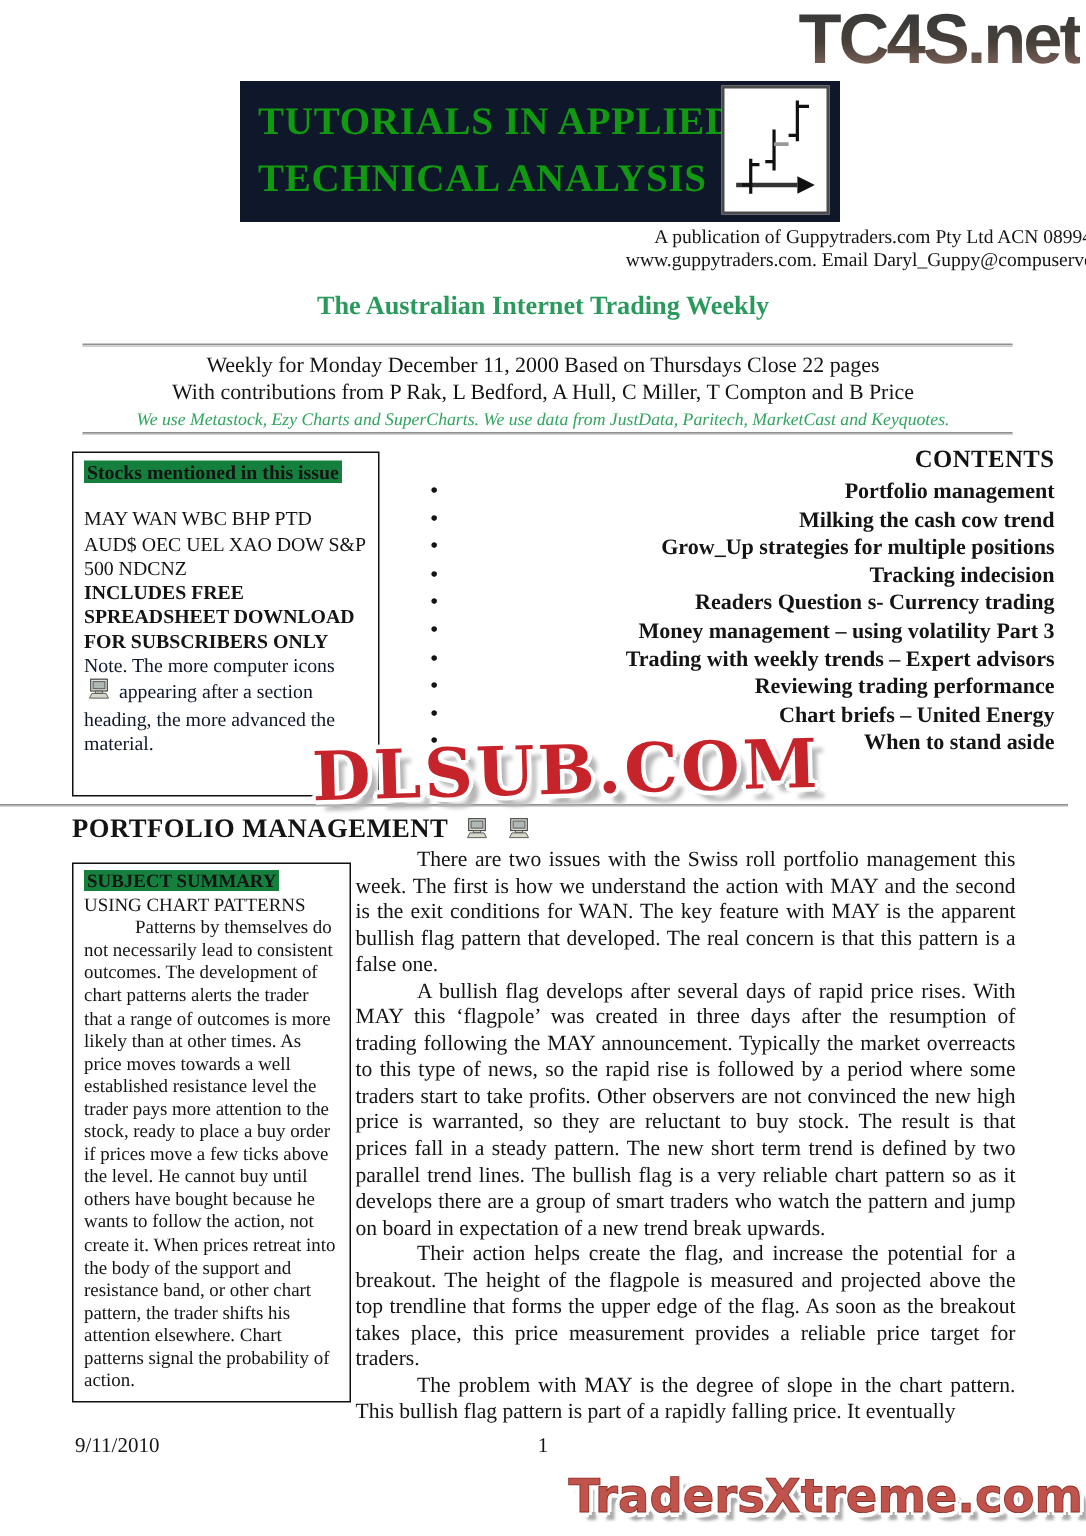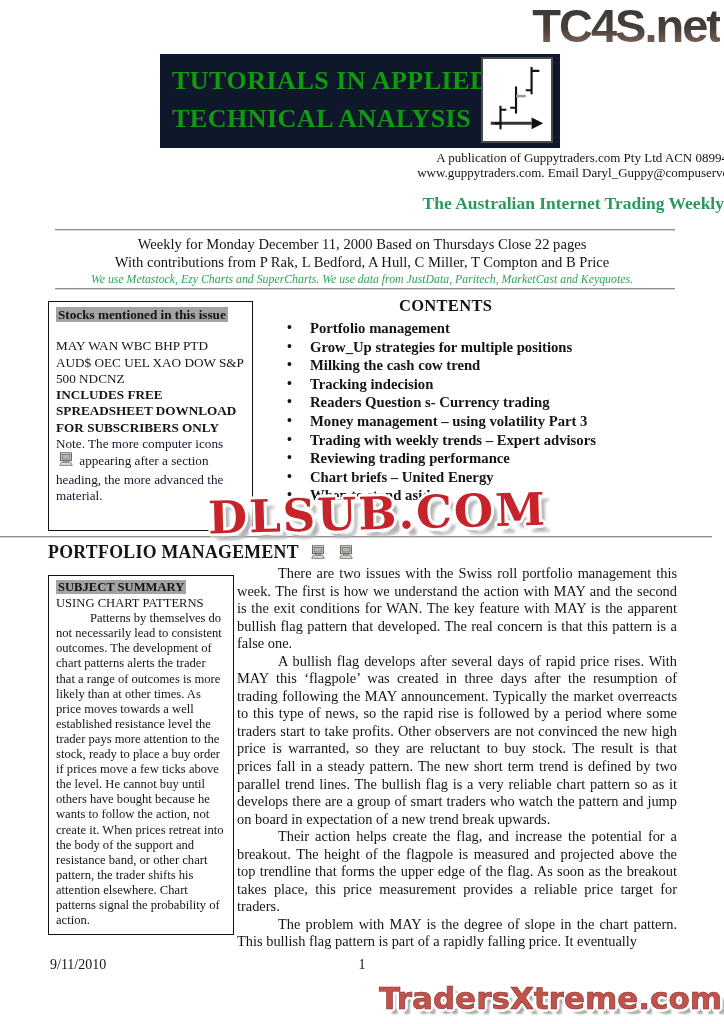--- a/index.html
+++ b/index.html
@@ -37,41 +37,41 @@
       -3px 0 0 #fff, 3px 0 0 #fff, 0 -3px 0 #fff, 0 3px 0 #fff,
       -2px -2px 0 #fff, 2px -2px 0 #fff, -2px 2px 0 #fff, 2px 2px 0 #fff,
       5px 5px 2px #ababab;
     -webkit-text-stroke:0.6px #8c2f28;
   }
   
   .title-bg { position:absolute; left:160px; top:54px; width:400px; height:94px; background:#0f172a; }
   .title-lines { position:absolute; left:12px; top:8px; font-weight:bold; font-size:26px; line-height:38px; color:#119911; letter-spacing:0.5px; white-space:nowrap; }
   .chart-box { position:absolute; right:7px; top:3px; width:72px; height:86px; background:#ffffff; border:2px solid #4a4a4a; }
   .pub-lines { position:absolute; left:0; top:150px; width:724px; text-align:right; font-size:13px; line-height:15.4px;margin-left:30px; }
-  .tagline { position:absolute; left:0; top:193px; width:724px; text-align:right; font-weight:bold; font-size:17.5px; color:#2a9a5c; }
+  .tagline { position:absolute; left:0; top:193px; width:724px; text-align:center; font-weight:bold; font-size:17.5px; color:#2a9a5c; }
   .hr { position:absolute; height:2px; background:#8f8f8f; border-bottom:1px solid #d5d5d5; }
   .hr1 { top:229px; left:55px; width:620px; }
   .hr2 { top:288px; left:55px; width:620px; }
   .hr3 { top:536px; left:0px; width:712px; }
   .issue { position:absolute; left:0; top:235px; width:724px; text-align:center; }
   .issue-l1, .issue-l2 { font-size:14.6px; line-height:18px; }
   .issue-l3 { font-style:italic; font-size:11.8px; color:#2fa55e; margin-top:1px; }
   
   .stocks-box {
     position:absolute; left:48px; top:301px; width:205px; height:230px;
     border:1.5px solid #111; padding:5px 7px;
     font-size:13.2px; line-height:16.3px;
   }
-  .hl-green { background:#a3a3a3; font-weight:bold; padding:0 2px; }
+  .hl-green { background:#15803d; font-weight:bold; padding:0 2px; }
   .stocks-tickers { margin-top:15px; }
   .stocks-bold { font-weight:bold; }
   .stocks-red { color:#0f172a; }
   .stocks-red .ico { vertical-align:-2px; margin:0 2px; }
   
-  .contents { position:absolute; left:283px; top:296px; width:420px; }
+  .contents { position:absolute; left:283px; top:296px; width:420px;text-align:right; }
   .contents-header { font-weight:bold; font-size:16.5px; margin-left:116px; letter-spacing:0.3px; }
   .contents ul { list-style:none; margin-top:3px; }
   .contents li { position:relative; padding-left:27px; font-weight:bold; font-size:14.7px; line-height:18.6px; }
   .contents li::before { content:"•"; position:absolute; left:4px; top:0; font-size:14px; }
   
   .article-heading { position:absolute; left:48px; top:542px; font-weight:bold; font-size:17.8px; letter-spacing:0.3px; }
   .article-heading .ico { vertical-align:-2px; margin-left:7px; }
   .subject-box {
     position:absolute; left:48px; top:575px; width:186px; height:360px;
     border:1.5px solid #111; padding:4px 7px;
@@ -139,22 +139,22 @@
         <path d="M4 13 h12 l2 4 h-16 z" fill="#d8d8ca" stroke="#555" stroke-width="0.8"></path>
       </svg></span>
       <span>appearing after a section heading, the more advanced the material.</span>
     </div>
   </div>
 
   <div class="contents">
     <div class="contents-header">CONTENTS</div>
     <ul>
       <li>Portfolio management</li>
+      <li>Milking the cash cow trend</li>
       <li>Grow_Up strategies for multiple positions</li>
-      <li>Milking the cash cow trend</li>
       <li>Tracking indecision</li>
       <li>Readers Question s- Currency trading</li>
       <li>Money management – using volatility Part 3</li>
       <li>Trading with weekly trends – Expert advisors</li>
       <li>Reviewing trading performance</li>
       <li>Chart briefs – United Energy</li>
       <li>When to stand aside</li>
     </ul>
   </div>
 

